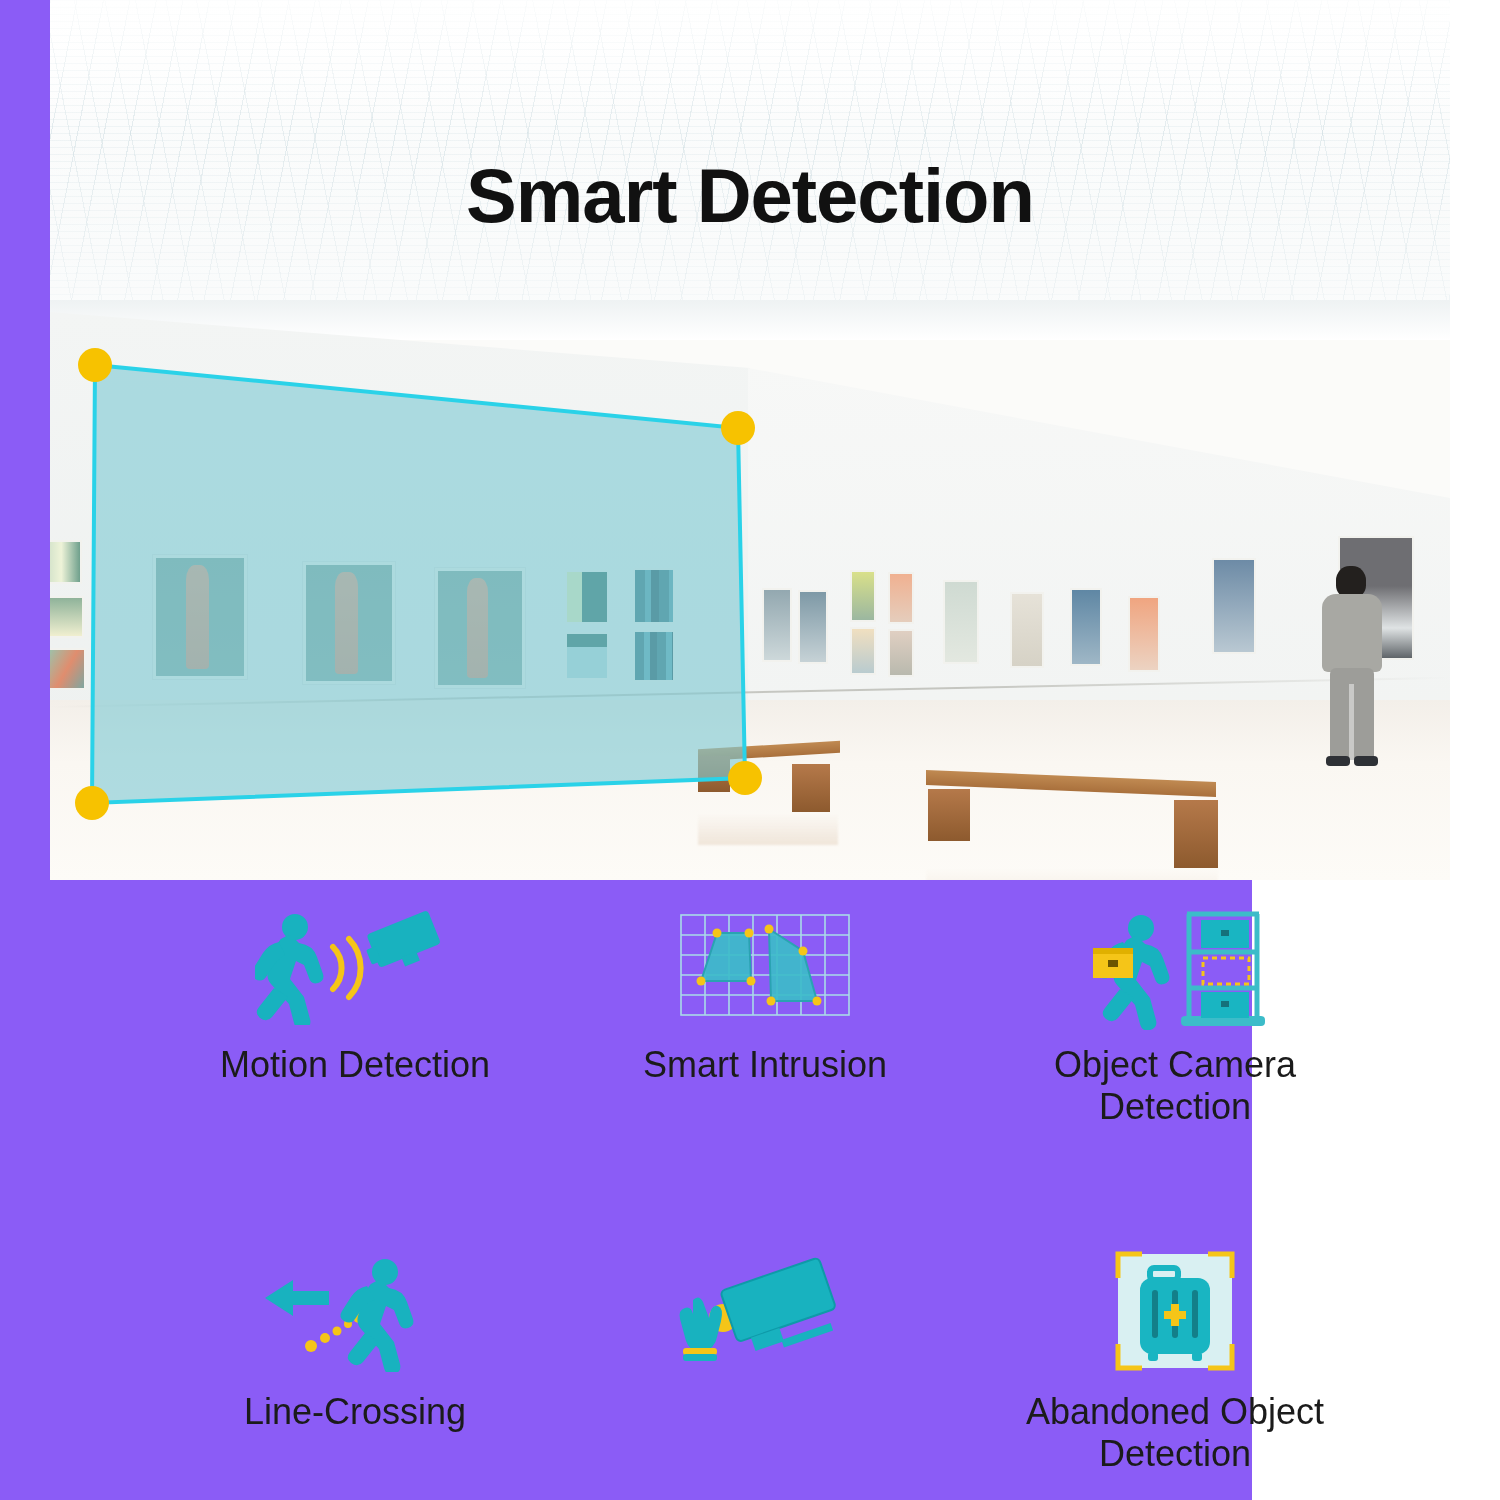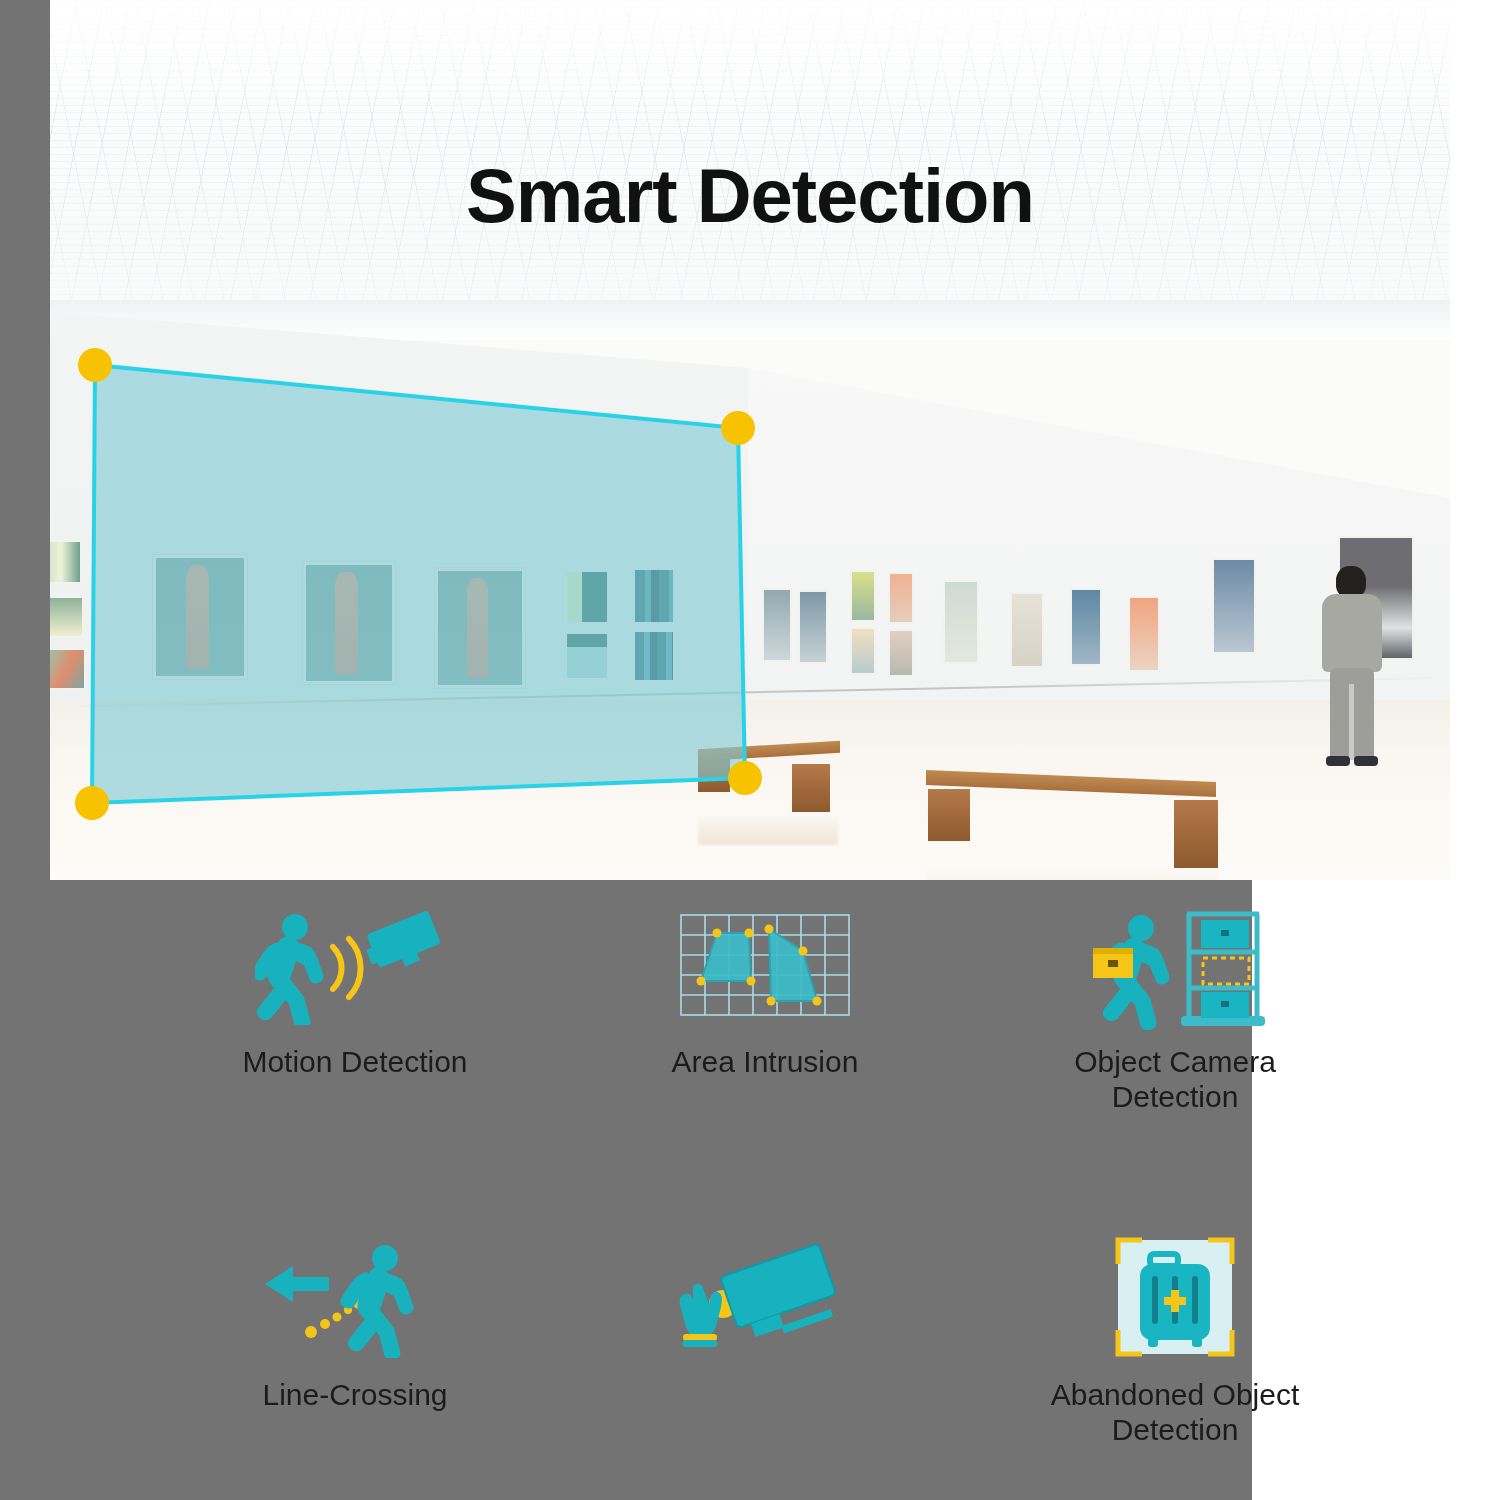--- a/index.html
+++ b/index.html
@@ -1,17 +1,17 @@
 <!DOCTYPE html>
 <html><head>
 <meta charset="utf-8">
 <style>
   html,body{margin:0;padding:0;background:#ffffff;}
   body{width:1500px;height:1500px;font-family:"Liberation Sans",sans-serif;overflow:hidden;}
-  .page{position:relative;width:1252px;height:1500px;background:#737373;}
+  .page{position:relative;width:1252px;height:1500px;background:#8b5cf6;}
 
   
   .scene{position:absolute;left:50px;top:0;width:1400px;height:880px;overflow:hidden;background:#fbfbf9;}
   .ceiling{position:absolute;left:0;top:0;width:1400px;height:330px;
     background:
       repeating-linear-gradient(101deg, rgba(205,220,225,.55) 0 1px, rgba(255,255,255,0) 1px 26px),
       repeating-linear-gradient(-101deg, rgba(205,220,225,.45) 0 1px, rgba(255,255,255,0) 1px 30px),
       repeating-linear-gradient(180deg, rgba(214,226,230,.35) 0 1px, rgba(255,255,255,0) 1px 7px),
       linear-gradient(#ffffff,#f4f7f7);}
   .ceiling:after{content:"";position:absolute;inset:0;background:linear-gradient(180deg,rgba(255,255,255,.85),rgba(255,255,255,.05) 40%,rgba(255,255,255,.6));}
@@ -54,21 +54,21 @@
   
   .title{position:absolute;left:0;top:152px;width:1500px;text-align:center;
     font-size:76px;font-weight:bold;color:#111111;letter-spacing:-1px;
     font-family:"Liberation Sans",sans-serif;}
 
   
   .features{position:absolute;left:150px;top:900px;width:1230px;}
   .frow{display:flex;}
   .fcell{width:410px;display:flex;flex-direction:column;align-items:center;}
   .ficon{height:130px;display:flex;align-items:center;justify-content:center;}
-  .flabel{margin-top:14px;font-size:30px;color:#1b1b1b;text-align:center;line-height:1.18;
+  .flabel{margin-top:14px;font-size:36px;color:#1b1b1b;text-align:center;line-height:1.18;
     font-family:"Liberation Sans",sans-serif;white-space:pre-line;}
   .row2{margin-top:118px;}
 </style>
 </head>
 <body>
 
 <div class="page">
 
   <div class="scene">
 
@@ -179,21 +179,21 @@
                 <circle cx="74" cy="28" r="4.5"></circle>
               <circle cx="76" cy="76" r="4.5"></circle>
                 <circle cx="26" cy="76" r="4.5"></circle>
               <circle cx="94" cy="24" r="4.5"></circle>
                 <circle cx="128" cy="46" r="4.5"></circle>
               <circle cx="142" cy="96" r="4.5"></circle>
                 <circle cx="96" cy="96" r="4.5"></circle>
             </g>
           </svg>
         </div>
-        <div class="flabel">Area Intrusion</div>
+        <div class="flabel">Smart Intrusion</div>
       </div>
 
       <div class="fcell">
         <div class="ficon">
           <svg width="200" height="130" viewBox="0 0 200 130">
             <g fill="#18b2bf">
               <circle cx="66" cy="28" r="13"></circle>
               <path d="M70 44 q14 2 18 14 l6 17 q2 7 -5 9 q-7 2 -9 -5 l-5 -13 l-8 -4 l-6 18 l14 18 l6 22 q2 8 -6 10 q-8 2 -10 -6 l-5 -19 l-18 -20 q-5 -6 -3 -13 l8 -24 q4 -11 15 -12 z"></path>
               <path d="M56 56 q-8 2 -13 9 l-7 10 q-4 6 -11 2 q-6 -4 -2 -10 l9 -14 q6 -9 16 -11 z"></path>
               <path d="M59 98 l-16 20 q-5 6 -12 1 q-6 -5 -1 -11 l15 -19 z"></path>

